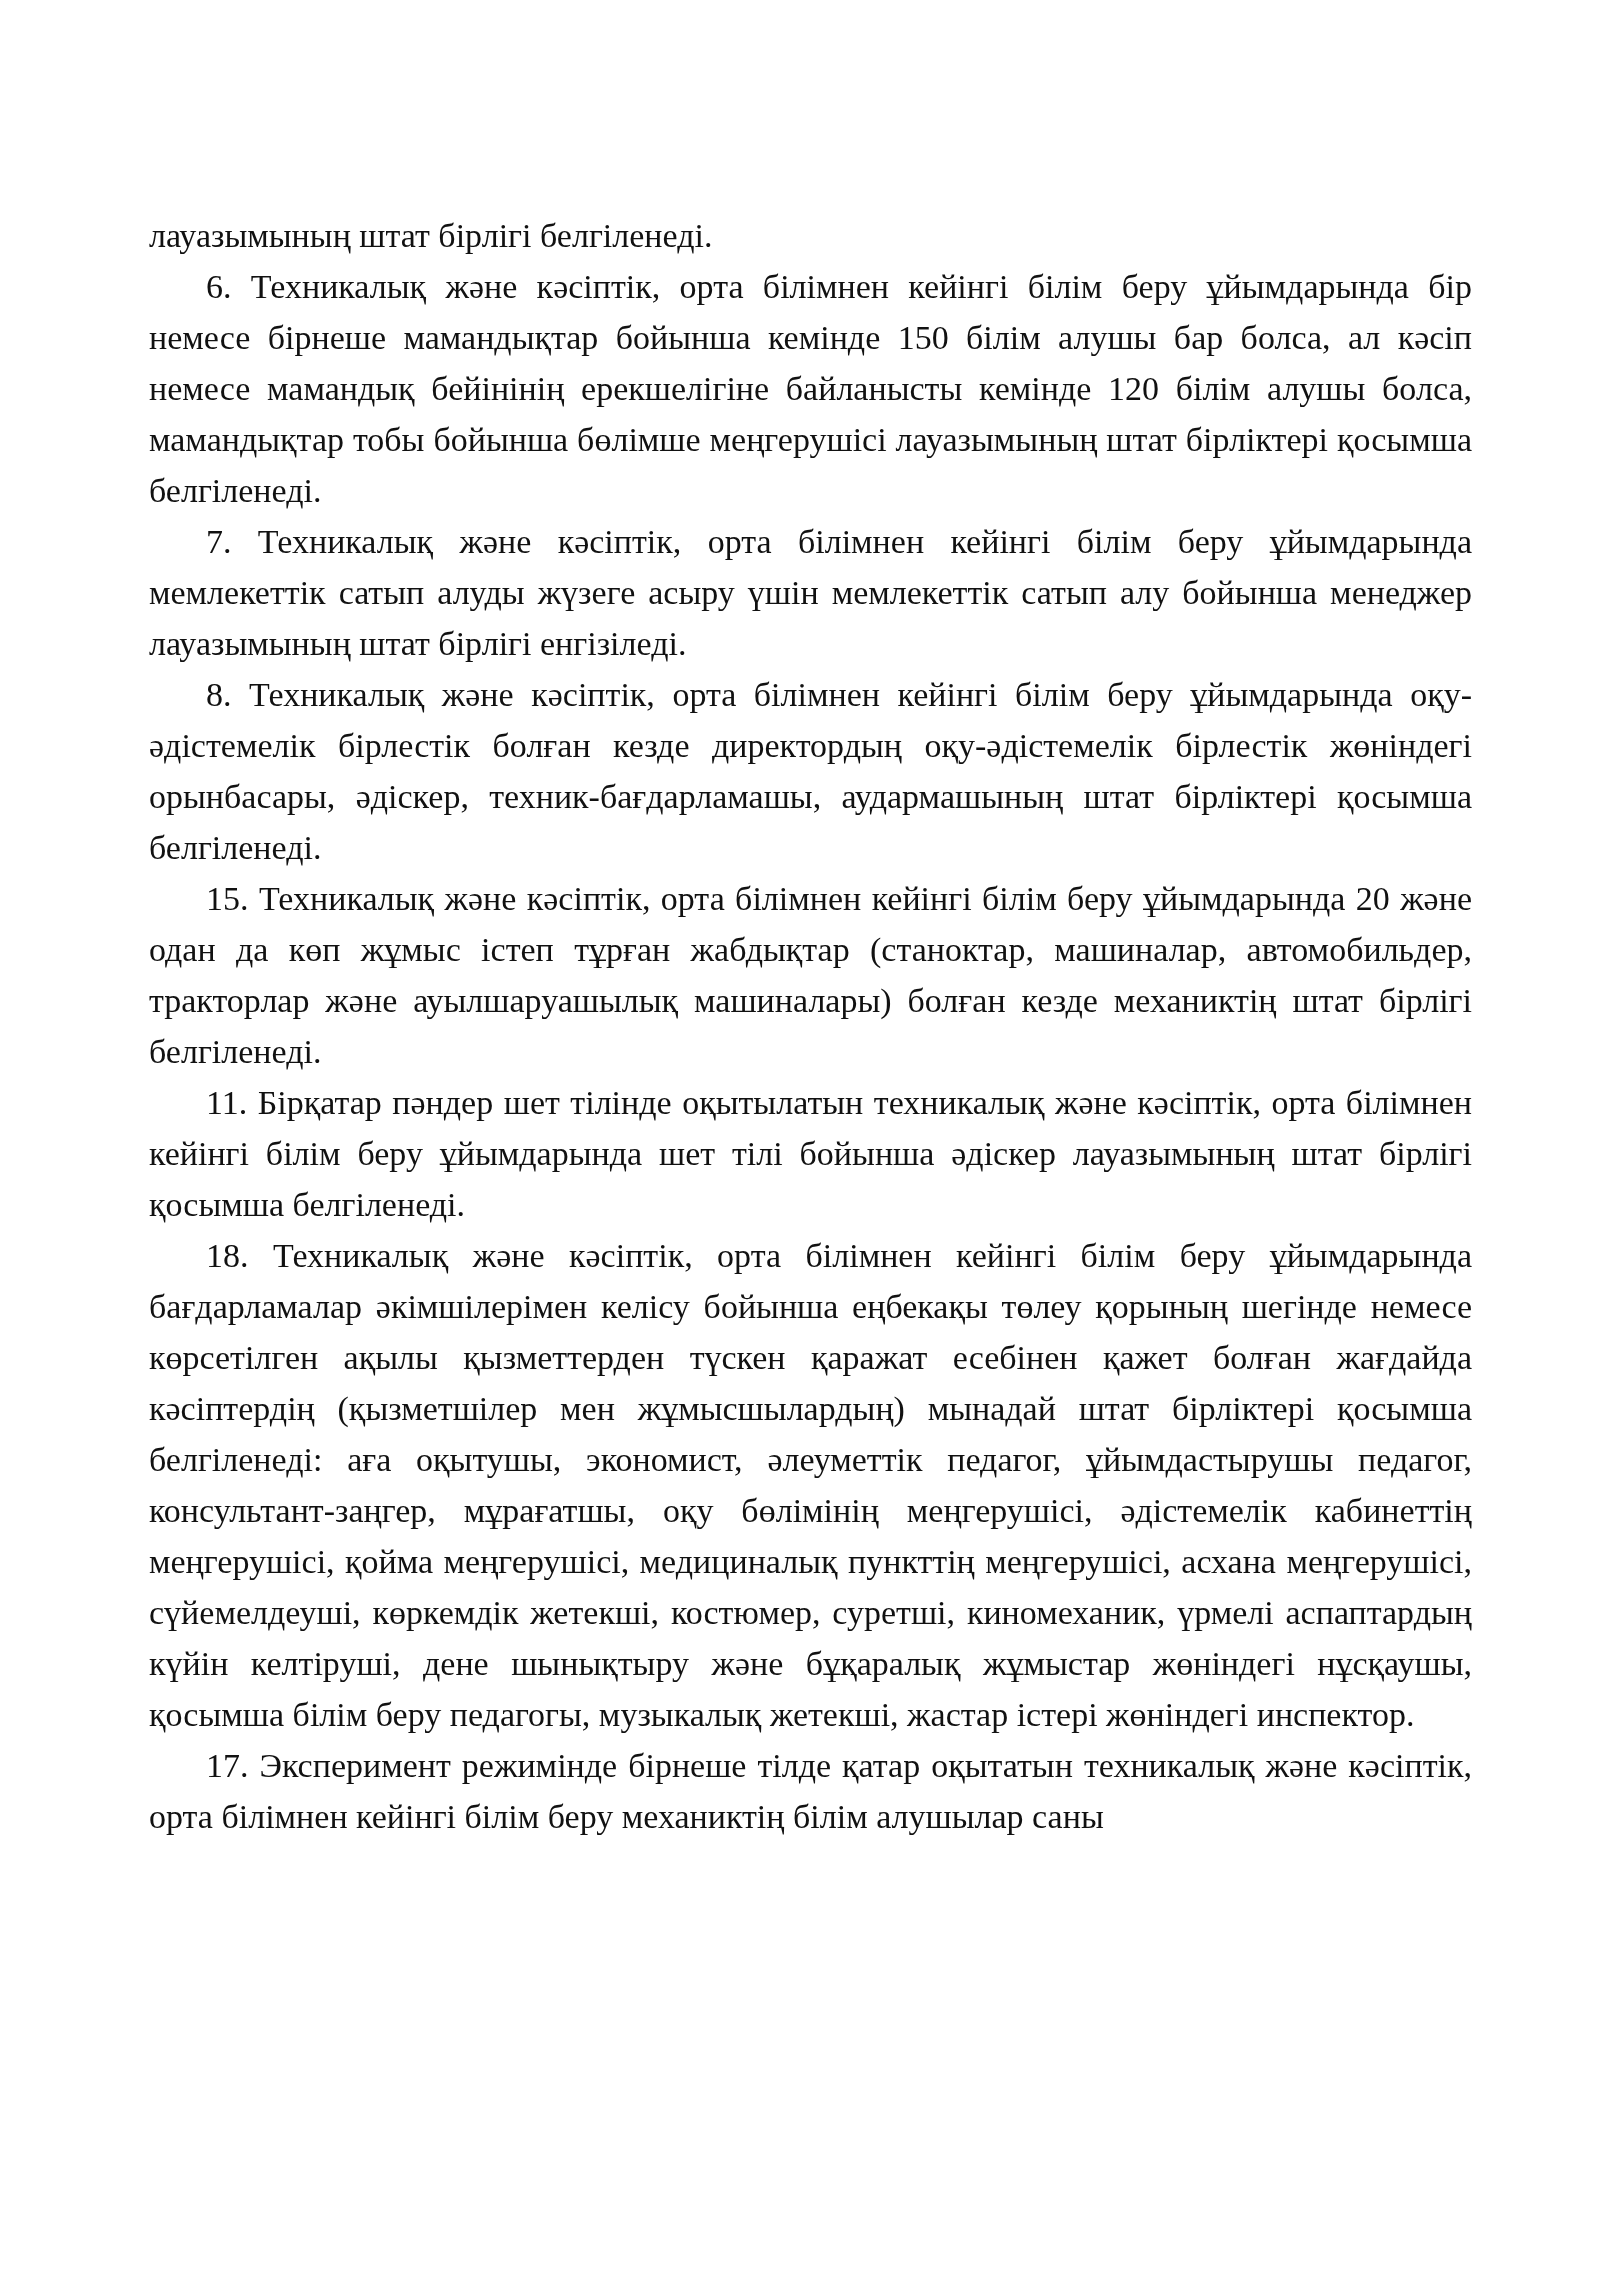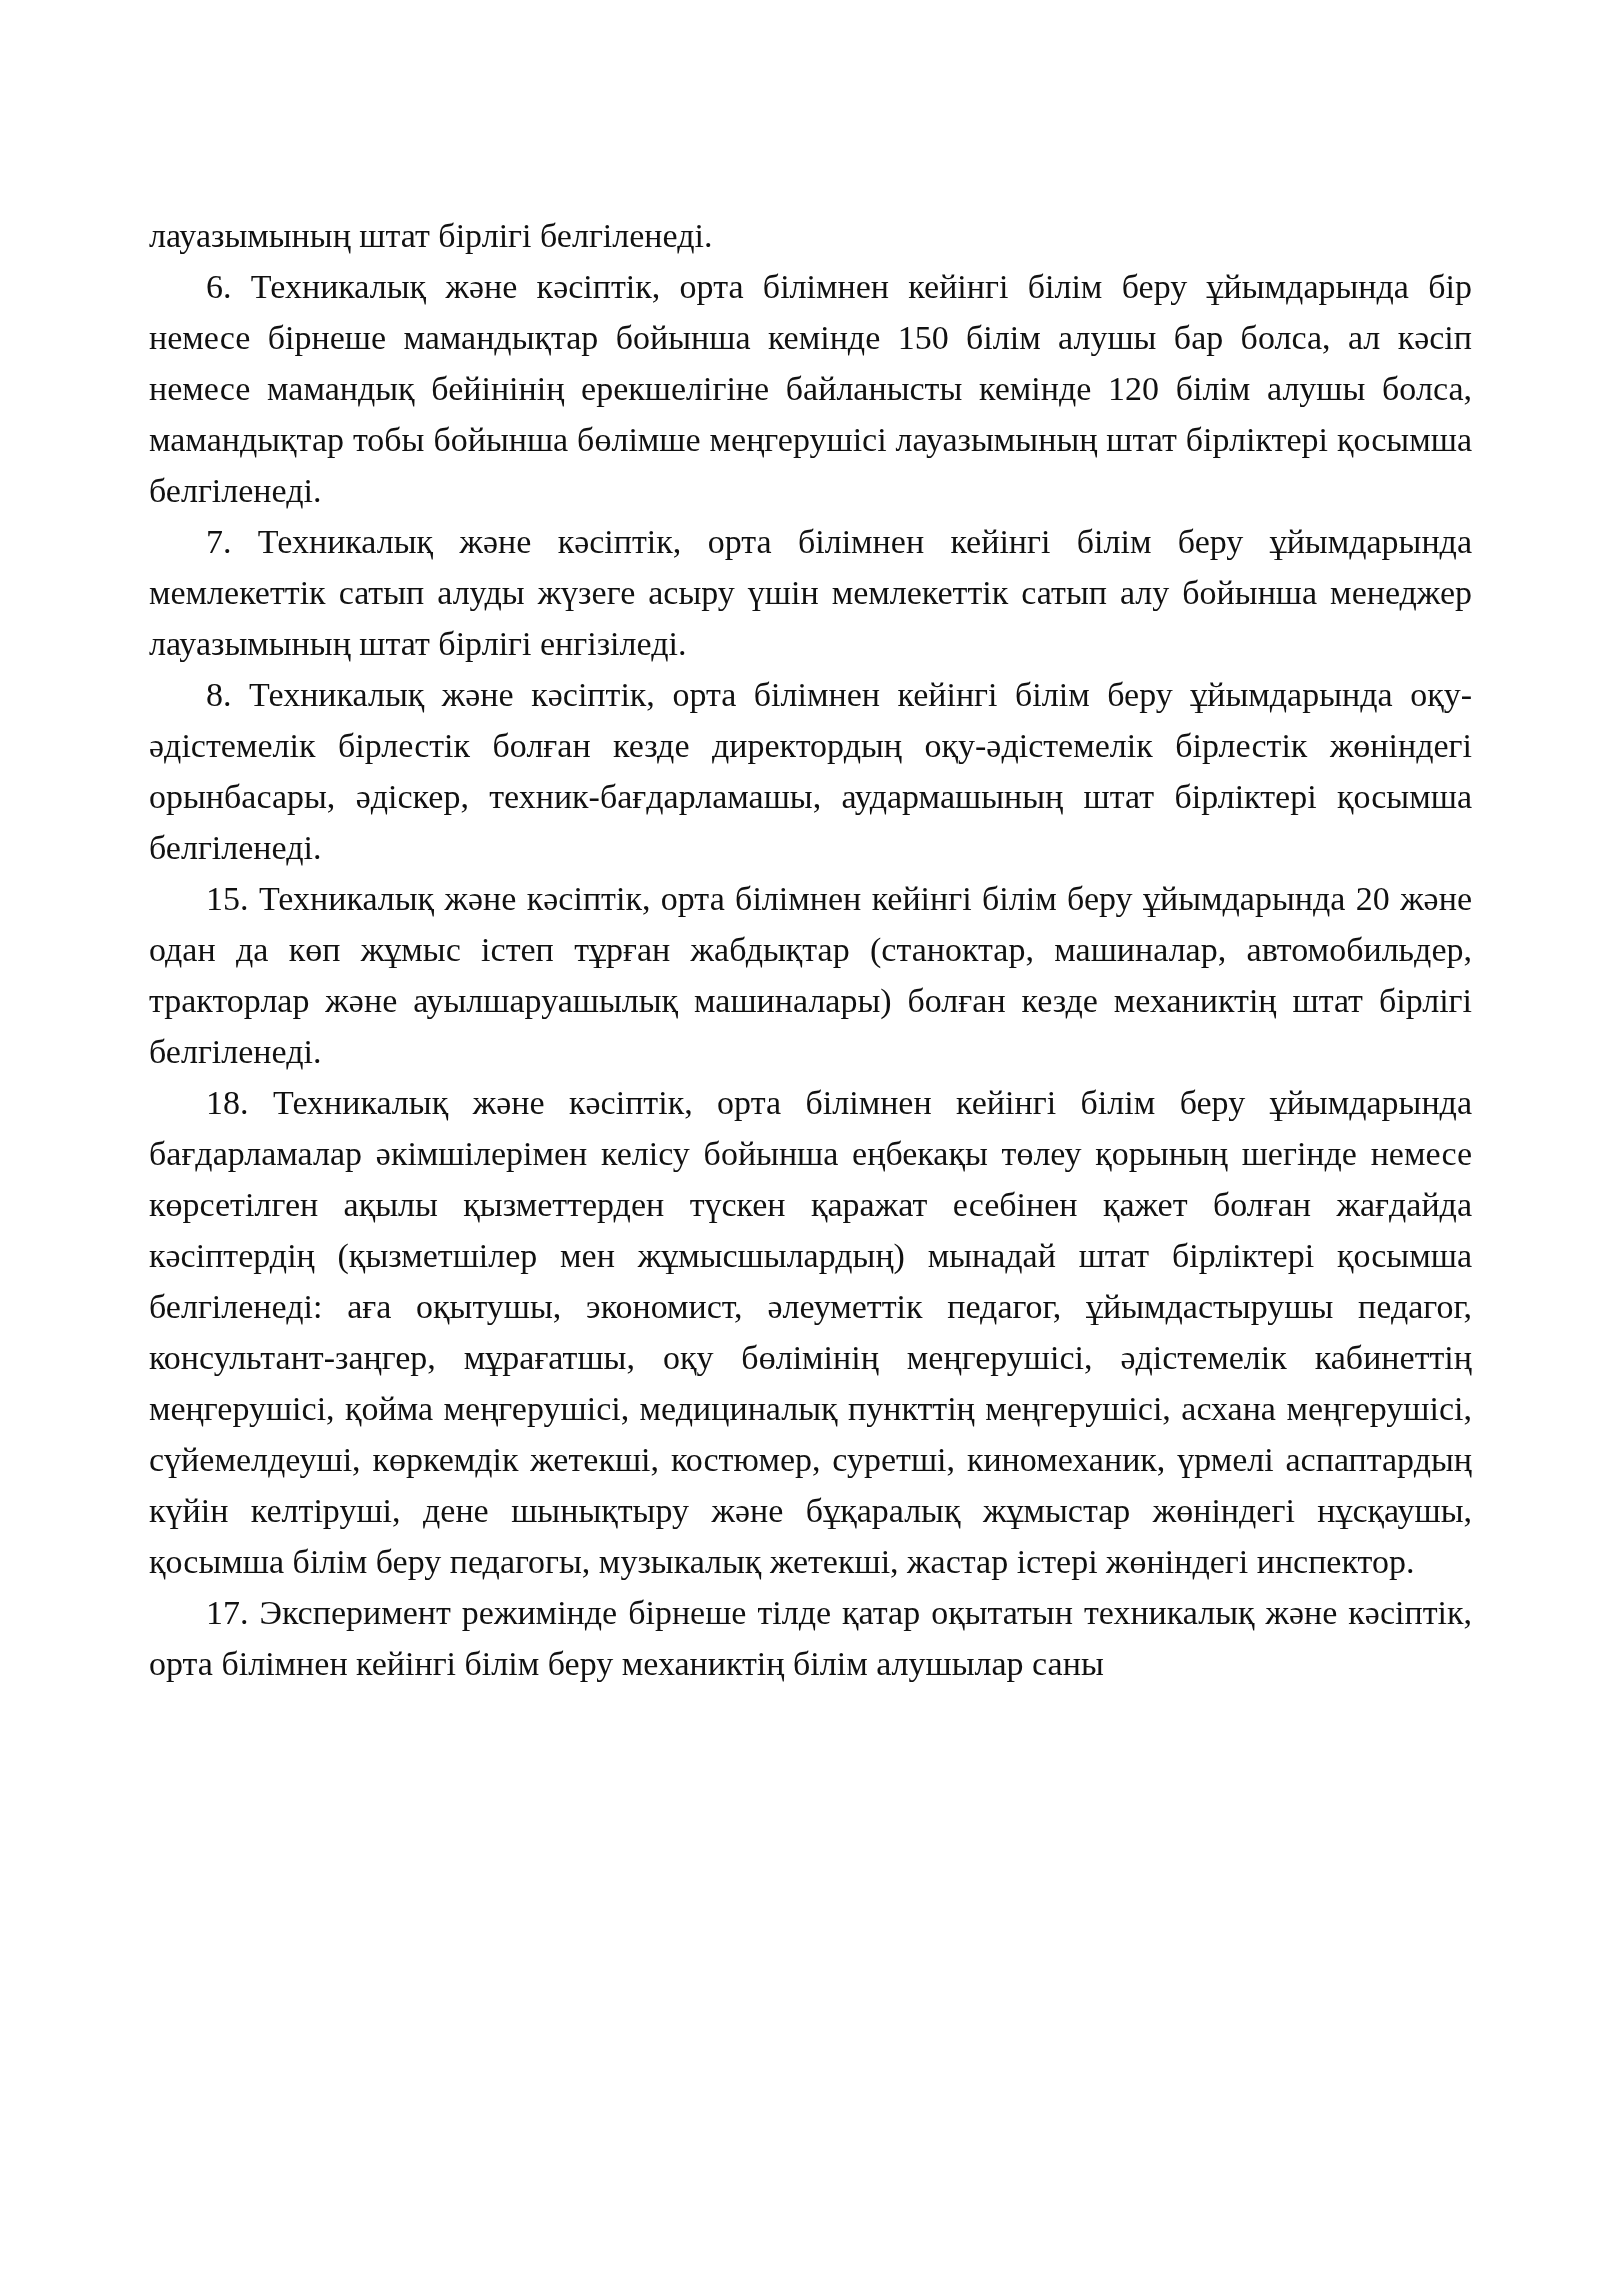--- a/index.html
+++ b/index.html
@@ -52,20 +52,24 @@
   </p>
   <p class="para">
     <span>8.</span>
     <span>Техникалық және кәсіптік, орта білімнен кейінгі білім беру ұйымдарында оқу-әдістемелік бірлестік болған кезде директордың оқу-әдістемелік бірлестік жөніндегі орынбасары, әдіскер, техник-бағдарламашы, аудармашының штат бірліктері қосымша белгіленеді.</span>
   </p>
   <p class="para">
     <span>15.</span>
     <span>Техникалық және кәсіптік, орта білімнен кейінгі білім беру ұйымдарында 20 және одан да көп жұмыс істеп тұрған жабдықтар (станоктар, машиналар, автомобильдер, тракторлар және ауылшаруашылық машиналары) болған кезде механиктің штат бірлігі белгіленеді.</span>
   </p>
   <p class="para">
+    <span>11.</span>
+    <span>Бірқатар пәндер шет тілінде оқытылатын техникалық және кәсіптік, орта білімнен кейінгі білім беру ұйымдарында шет тілі бойынша әдіскер лауазымының штат бірлігі қосымша белгіленеді.</span>
+  </p>
+  <p class="para">
     <span>18.</span>
     <span>Техникалық және кәсіптік, орта білімнен кейінгі білім беру ұйымдарында бағдарламалар әкімшілерімен келісу бойынша еңбекақы төлеу қорының шегінде немесе көрсетілген ақылы қызметтерден түскен қаражат есебінен қажет болған жағдайда кәсіптердің (қызметшілер мен жұмысшылардың) мынадай штат бірліктері қосымша белгіленеді: аға оқытушы, экономист, әлеуметтік педагог, ұйымдастырушы педагог, консультант-заңгер, мұрағатшы, оқу бөлімінің меңгерушісі, әдістемелік кабинеттің меңгерушісі, қойма меңгерушісі, медициналық пункттің меңгерушісі, асхана меңгерушісі, сүйемелдеуші, көркемдік жетекші, костюмер, суретші, киномеханик, үрмелі аспаптардың күйін келтіруші, дене шынықтыру және бұқаралық жұмыстар жөніндегі нұсқаушы, қосымша білім беру педагогы, музыкалық жетекші, жастар істері жөніндегі инспектор.</span>
   </p>
   <p class="para">
     <span>17.</span>
     <span>Эксперимент режимінде бірнеше тілде қатар оқытатын техникалық және кәсіптік, орта білімнен кейінгі білім беру механиктің білім алушылар саны</span>
   </p>
 </div>
 
 

